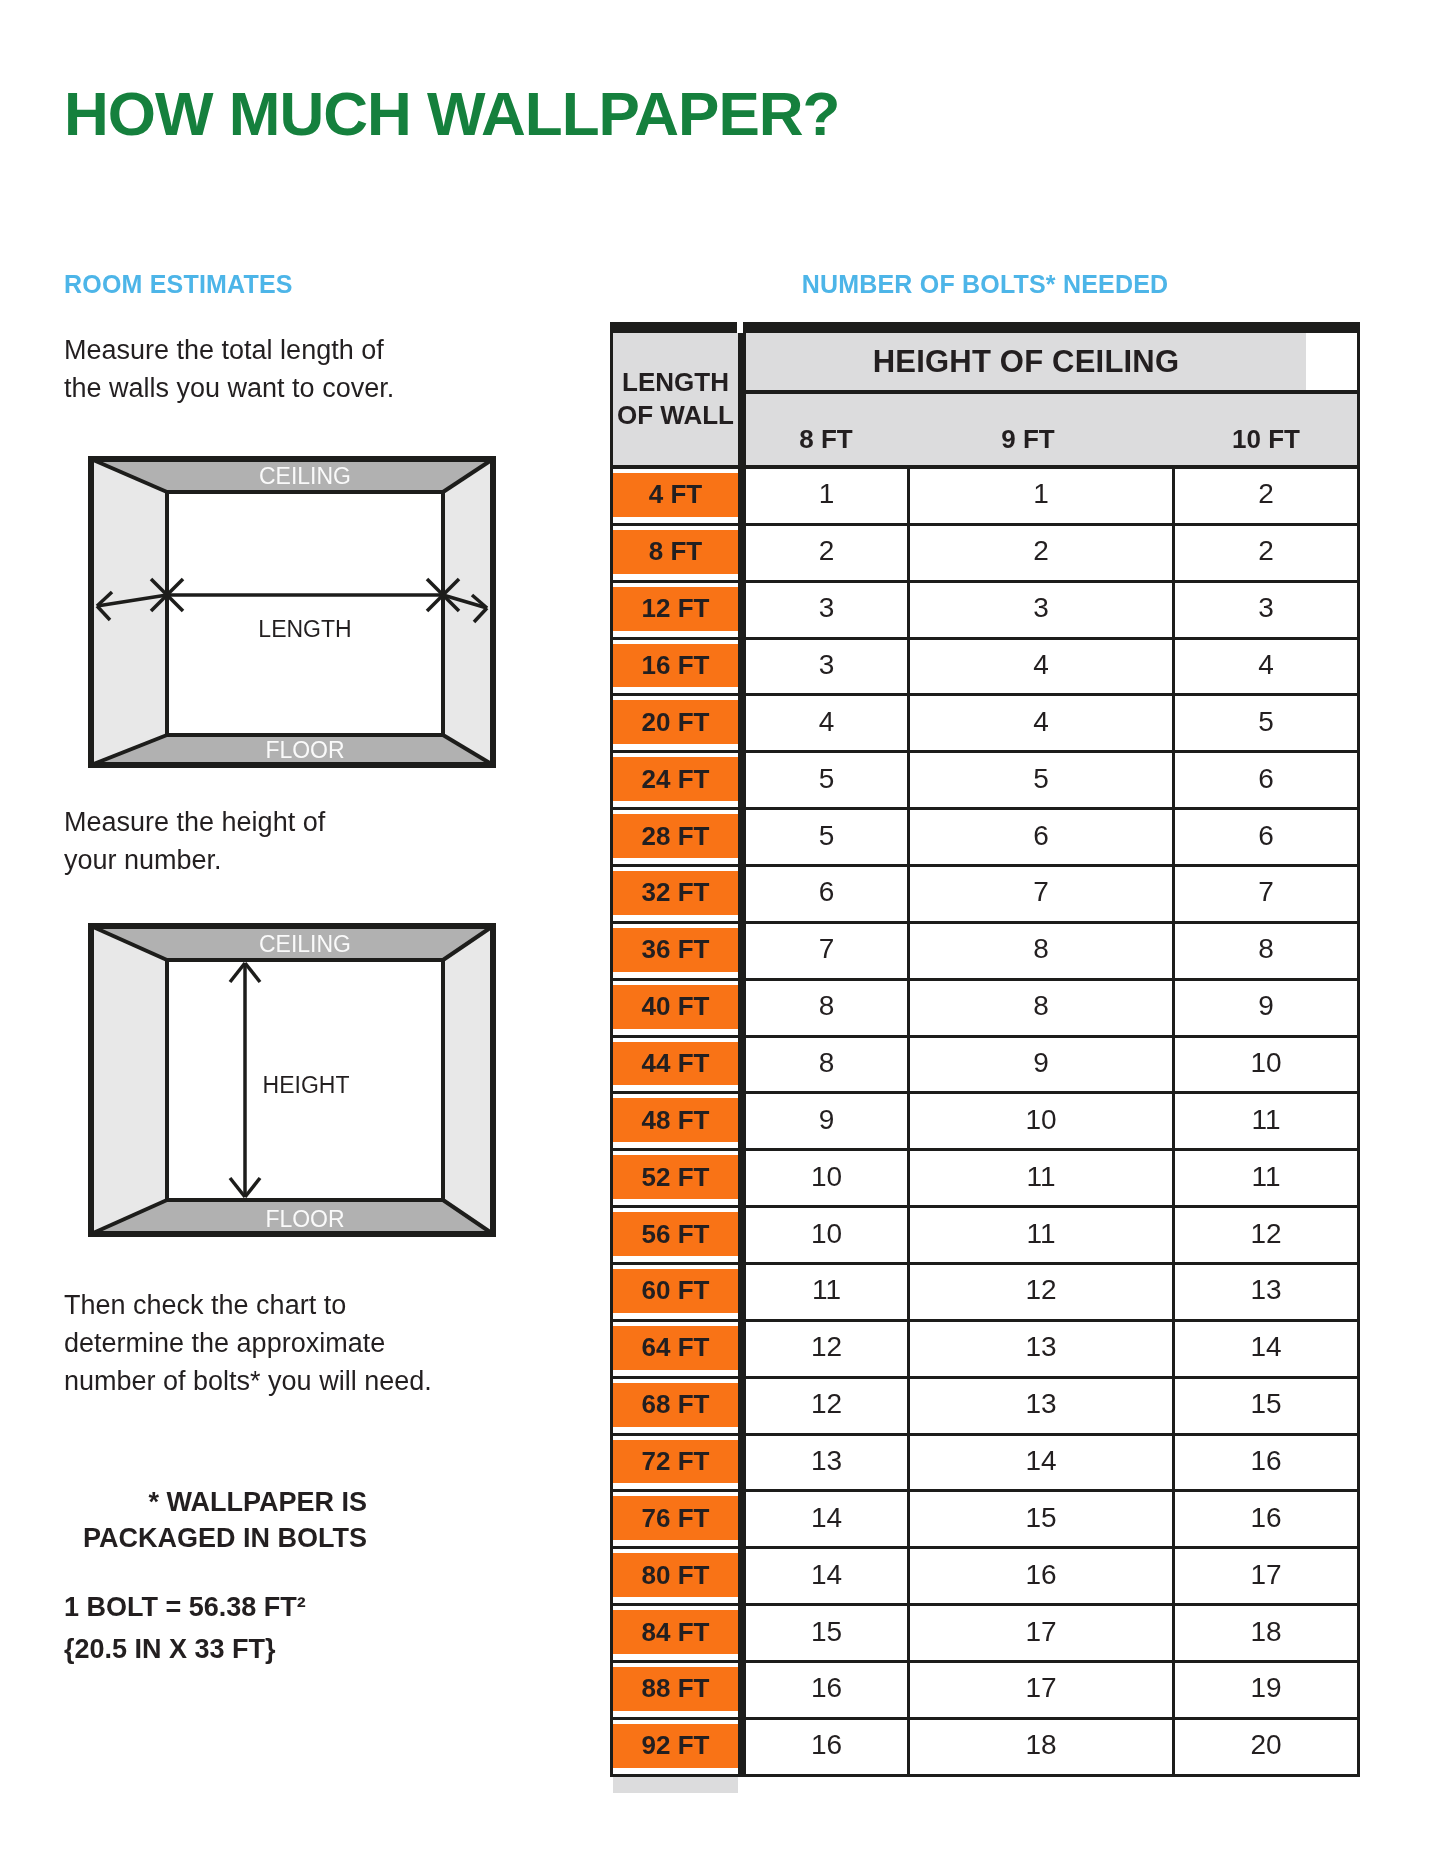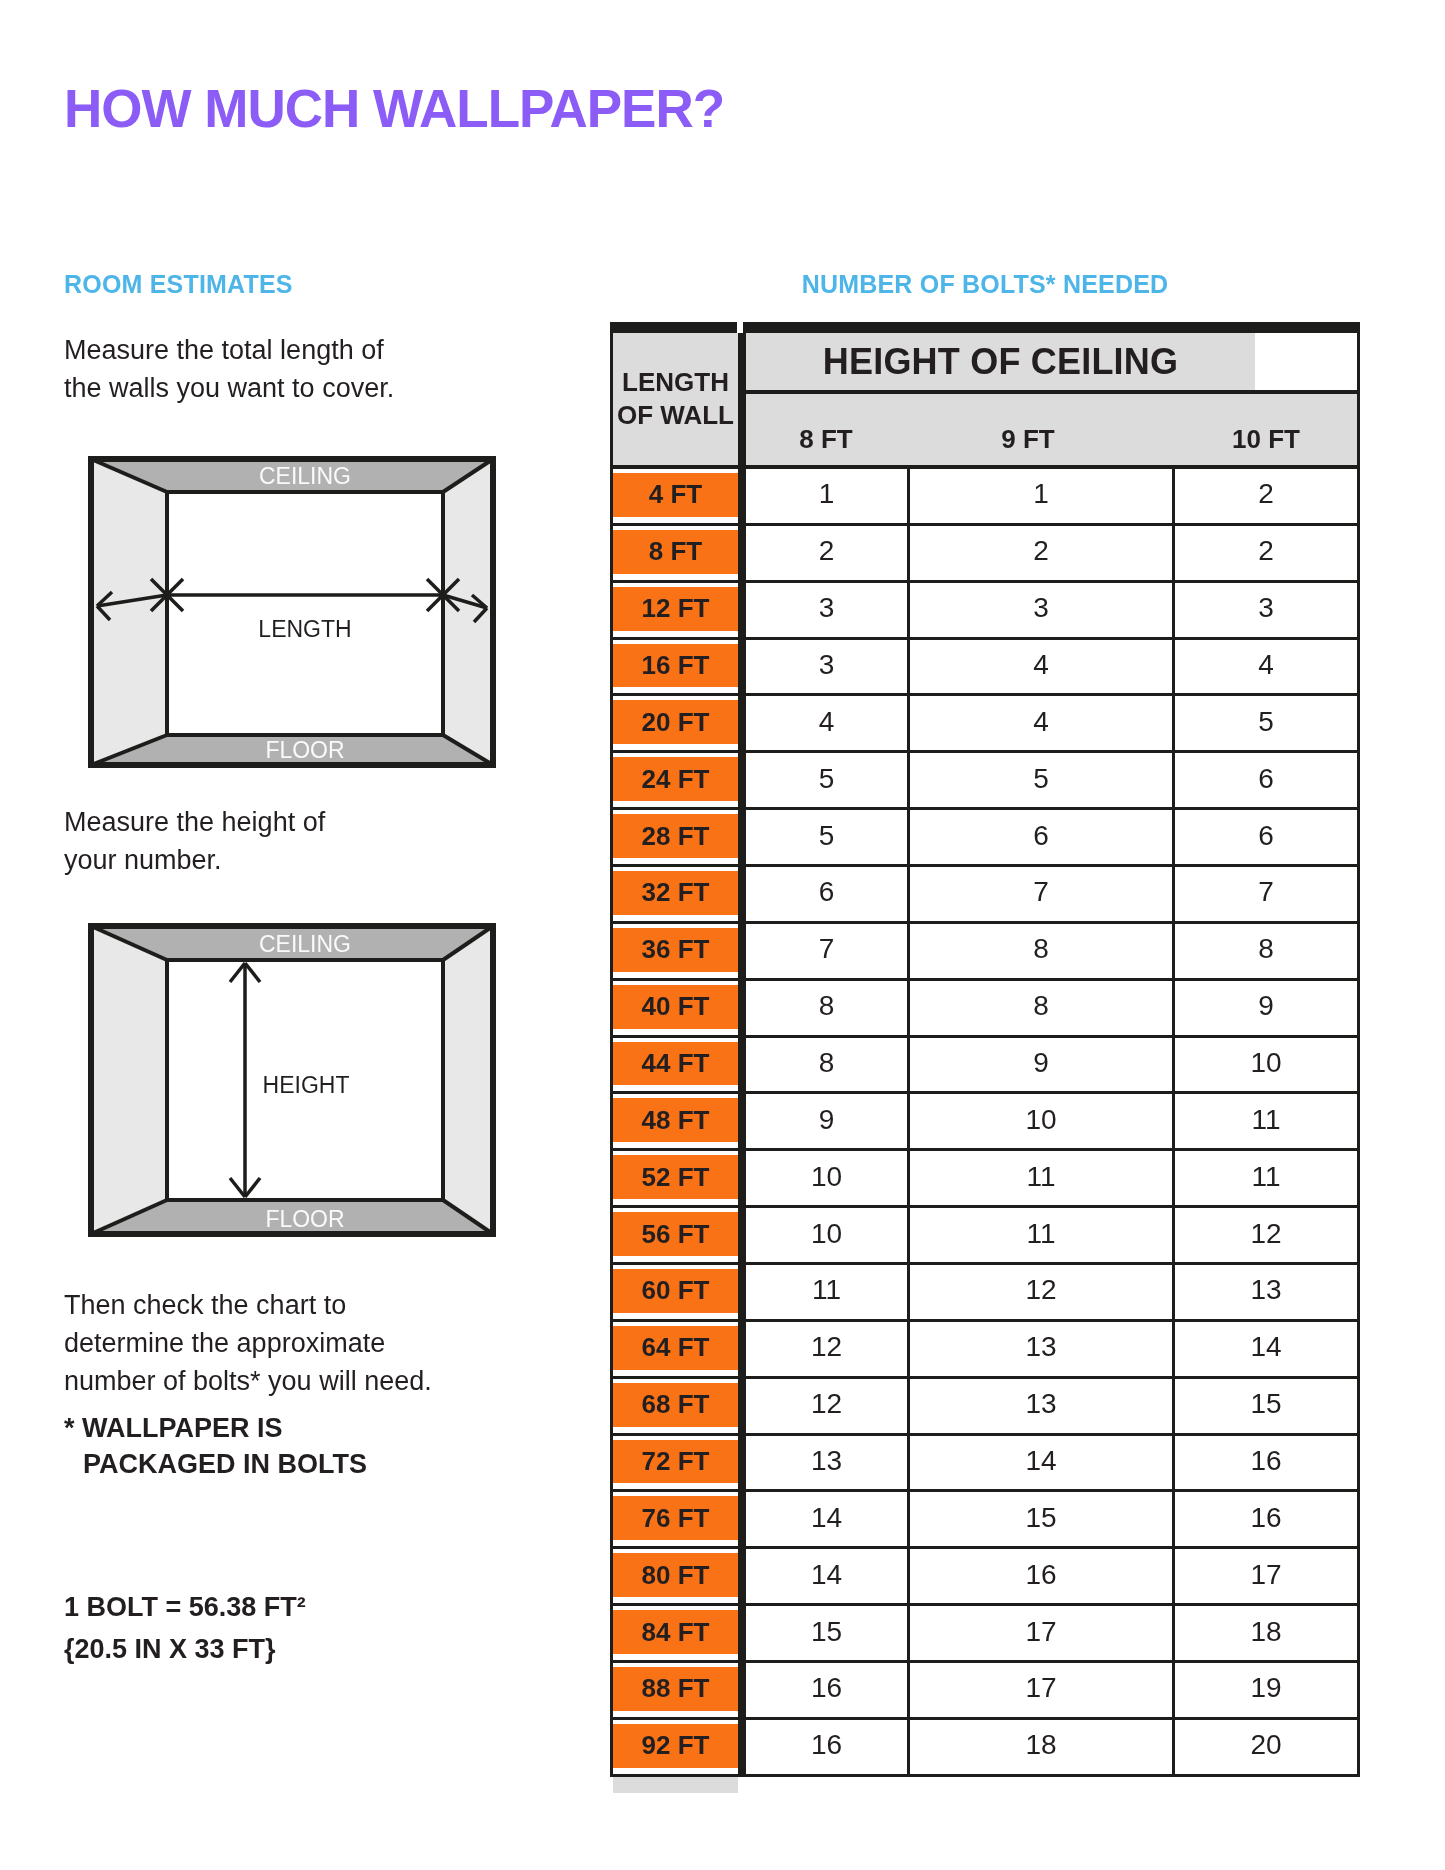--- a/index.html
+++ b/index.html
@@ -4,21 +4,21 @@
 <style>
   html,body{margin:0;padding:0;}
   body{
     width:1445px;height:1870px;position:relative;background:#ffffff;
     font-family:"Liberation Sans","DejaVu Sans",sans-serif;
     color:#231f20;overflow:hidden;
   }
   .abs{position:absolute;}
   
   .page-title{
-    left:64px;top:78px;font-size:53px;font-weight:bold;color:#8b5cf6;
+    left:64px;top:78px;font-size:62px;font-weight:bold;color:#15803d;
     letter-spacing:-1px;white-space:nowrap;
   }
   .blue-sub{
     font-size:25px;font-weight:bold;color:#4db5e8;letter-spacing:.2px;white-space:nowrap;
   }
   .body-text{font-size:27px;line-height:38px;color:#231f20;}
   .bold-note{font-size:27px;font-weight:bold;line-height:36px;color:#231f20;white-space:nowrap;}
   .fn-indent{padding-left:19px;}
 
   
@@ -31,22 +31,22 @@
   .rightbar{left:747px;top:11px;width:3px;height:1444px;}
   .dividerbar{left:128px;top:11px;width:8px;height:1444px;}
   .grouphead-line{left:136px;top:68px;width:611px;height:4px;}
   .subhead-line{left:0;top:143px;width:750px;height:4px;}
   .vsep1{left:297px;top:147px;width:3px;height:1308px;}
   .vsep2{left:562px;top:147px;width:3px;height:1308px;}
   .graytab{left:3px;top:1455px;width:125px;height:16px;}
 
   .rowhead{left:3px;top:11px;width:125px;height:132px;display:flex;flex-direction:column;
     align-items:center;justify-content:center;font-weight:bold;font-size:26px;line-height:33px;}
-  .grouphead{left:136px;top:11px;width:509px;height:57px;display:flex;align-items:center;
-    justify-content:center;font-weight:bold;font-size:36px;letter-spacing:.2px;}
+  .grouphead{left:136px;top:11px;width:560px;height:57px;display:flex;align-items:center;
+    justify-content:center;font-weight:bold;font-size:31px;letter-spacing:.2px;}
   .subhead{left:136px;top:72px;width:611px;height:71px;}
   .subhead span{position:absolute;bottom:10px;transform:translateX(-50%);
     font-weight:bold;font-size:26px;white-space:nowrap;}
   .sh1{left:80px;} .sh2{left:282px;margin-top:44px;} .sh3{left:520px;}
 
   .tbody{position:absolute;left:3px;top:147px;width:744px;}
   .trow{position:relative;height:56.87px;border-bottom:3px solid #1d1d1b;box-sizing:border-box;}
   .rlabel{position:absolute;left:0;top:4px;bottom:6px;width:125px;background:#f97316;
     display:flex;align-items:center;justify-content:center;}
   .rlabel-text{font-weight:bold;font-size:26px;white-space:nowrap;}
@@ -131,21 +131,21 @@
   <text x="217" y="304" font-size="23" fill="#fafafa" text-anchor="middle">FLOOR</text>
   <text x="218" y="170" font-size="23" fill="#231f20" text-anchor="middle">HEIGHT</text>
 </svg>
 
 <div class="abs body-text" style="left:64px;top:1286px;">
   <div>Then check the chart to</div>
   <div>determine the approximate</div>
   <div>number of bolts* you will need.</div>
 </div>
 
-<div class="abs bold-note" style="left:64px;top:1410px;">
+<div class="abs bold-note" style="left:64px;top:1484px;text-align:right;">
   <div>* WALLPAPER IS</div>
   <div class="fn-indent">PACKAGED IN BOLTS</div>
 </div>
 
 <div class="abs bold-note" style="left:64px;top:1586px;line-height:42px;">
   <div>1 BOLT = 56.38 FT²</div>
   <div>{20.5 IN X 33 FT}</div>
 </div>
 
 <div class="abs blue-sub" style="left:610px;top:270px;width:750px;text-align:center;">NUMBER OF BOLTS* NEEDED</div>

